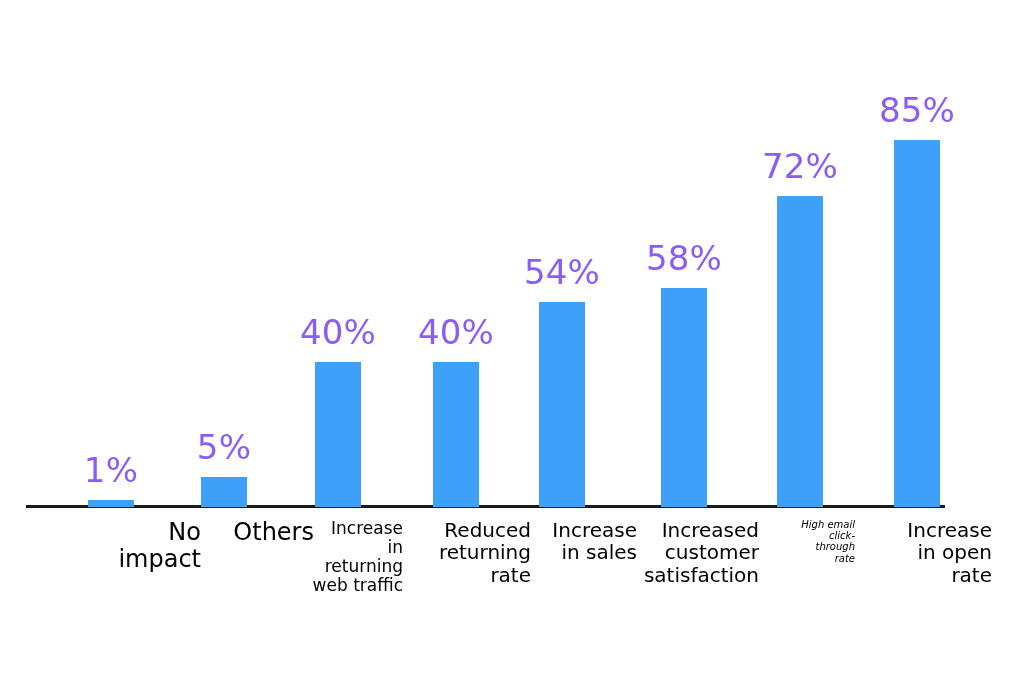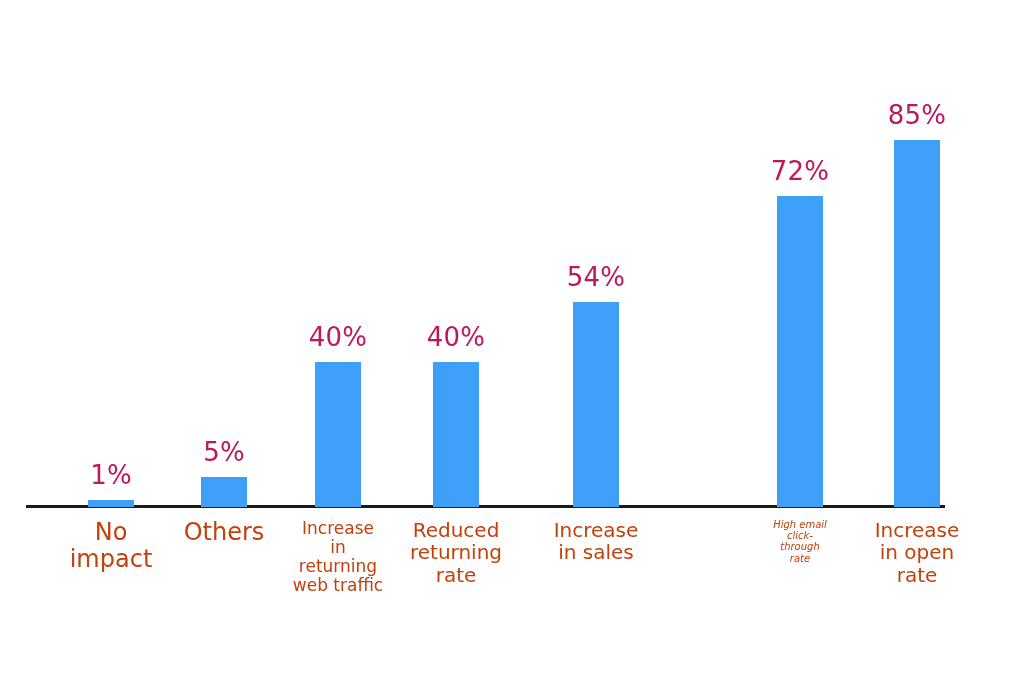--- a/index.html
+++ b/index.html
@@ -43,38 +43,38 @@
     display: flex;
     flex-direction: column;
     justify-content: flex-end;
     align-items: center;
   }
   .bar-value {
     position: absolute;
     left: 50%;
     transform: translateX(-50%);
     white-space: nowrap;
-    font-size: 26px;
-    color: #be185d;
+    font-size: 34px;
+    color: #8b5cf6;
     letter-spacing: 0.2px;
     font-weight: 400;
   }
   .bar-rect {
     width: 46px;
     background: #3fa0fa;
     display: block;
   }
   .bar-label {
     position: absolute;
     top: 100%;
     left: 50%;
     transform: translateX(-50%);
     margin-top: 12px;
-    text-align: center;
-    color: #c2410c;
+    text-align: right;
+    color: #000000;
     line-height: 1.12;
     white-space: pre-line;
   }
   .bar-label.size-lg { font-size: 24px; width: 180px; }
   .bar-label.size-md { font-size: 20px; width: 150px; }
   .bar-label.size-sm { font-size: 17px; width: 130px; }
   .bar-label.size-xs { font-size: 10px; width: 110px; font-style: italic; }
 </style>
 </head>
 <body>
@@ -102,25 +102,32 @@
 returning
 web traffic</div>
       </div>
       <div class="bar-group" style="left: 456px;">
         <div class="bar-value" style="bottom: 155px;">40%</div>
         <div class="bar-rect" style="height: 145px; background: rgb(63, 160, 250);"></div>
         <div class="bar-label size-md">Reduced
 returning
 rate</div>
       </div>
-      <div class="bar-group" style="left: 596px;">
+      <div class="bar-group" style="left: 562px;">
         <div class="bar-value" style="bottom: 215px;">54%</div>
         <div class="bar-rect" style="height: 205px; background: rgb(63, 160, 250);"></div>
         <div class="bar-label size-md">Increase
 in sales</div>
+      </div>
+      <div class="bar-group" style="left: 684px;">
+        <div class="bar-value" style="bottom: 229px;">58%</div>
+        <div class="bar-rect" style="height: 219px; background: rgb(63, 160, 250);"></div>
+        <div class="bar-label size-md">Increased
+customer
+satisfaction</div>
       </div>
       <div class="bar-group" style="left: 800px;">
         <div class="bar-value" style="bottom: 321px; margin-top: 41px;">72%</div>
         <div class="bar-rect" style="height: 311px; background: rgb(63, 160, 250);"></div>
         <div class="bar-label size-xs">High email
 click-
 through
 rate</div>
       </div>
       <div class="bar-group" style="left: 917px;">

